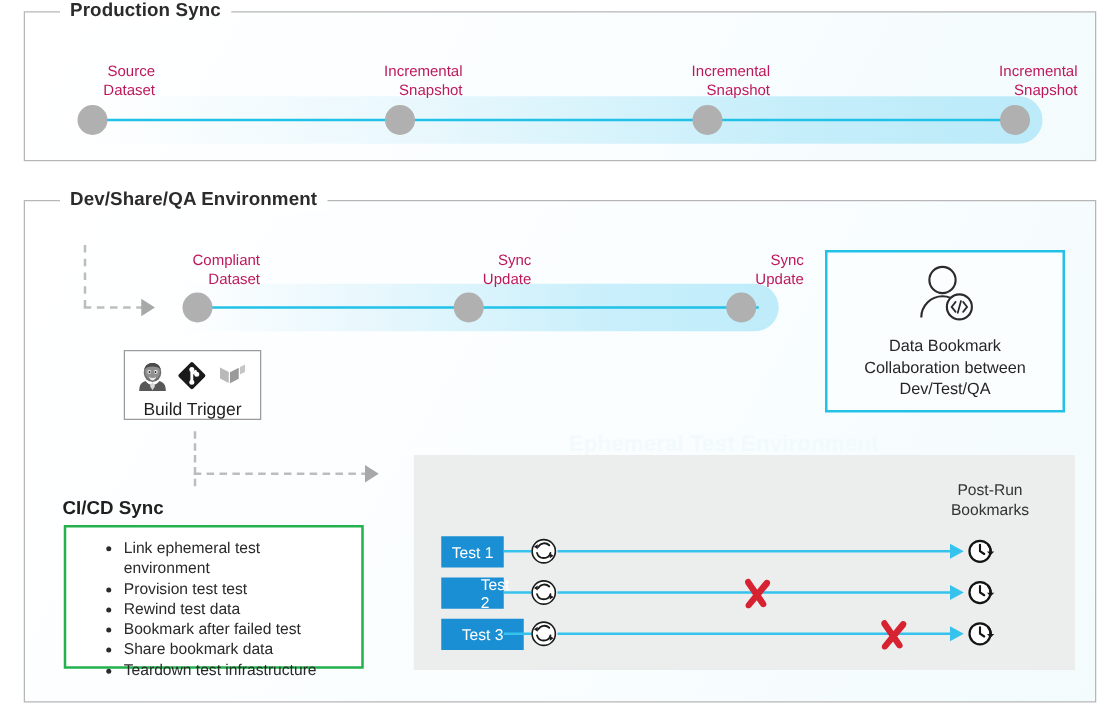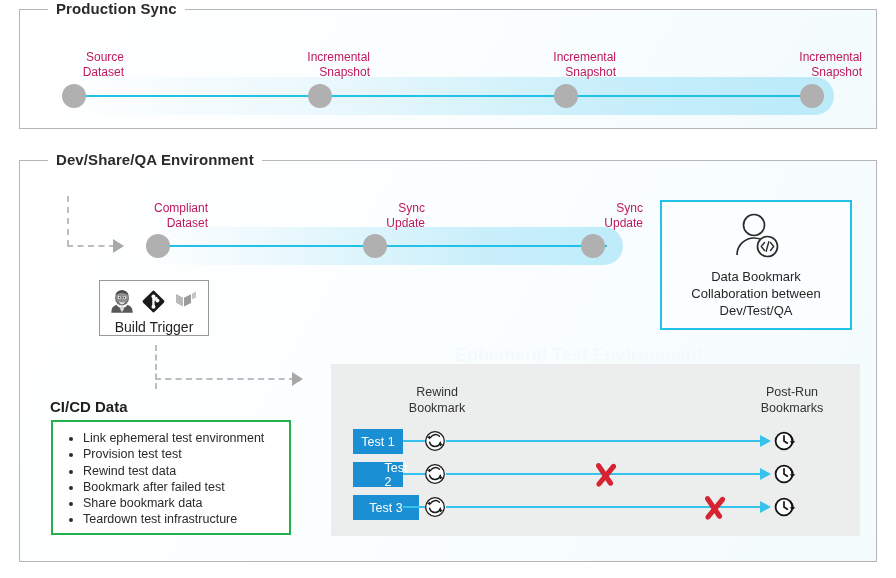--- a/index.html
+++ b/index.html
@@ -114,21 +114,21 @@
   
   .cicd-title{
     position:absolute;
     font-size:15px;font-weight:bold;color:#1f1f1f;
   }
   .cicd-box{
     position:absolute;
     border:2px solid #22b14c;
     background:#ffffff;
     box-sizing:border-box;
-    padding:8px 10px 8px 4px;
+    padding:8px 10px 8px 20px;
   }
   .cicd-list{margin:0;padding-left:26px;}
   .cicd-list li{
     font-size:12.5px;
     line-height:16.3px;
     color:#2a2a2a;
     margin:0;
   }
 
   
@@ -273,38 +273,36 @@
         <path d="M10 43c0-9.4 7.6-17 17-17s17 7.6 17 17" fill="none" stroke="#2b2b2b" stroke-width="1.7"></path>
         <circle cx="40.5" cy="34.5" r="10" fill="#fbfeff" stroke="#2b2b2b" stroke-width="1.7"></circle>
         <path d="M37.5 30.5l-3.2 4 3.2 4M43.5 30.5l3.2 4-3.2 4M41.8 29.8l-2.6 9.4" fill="none" stroke="#2b2b2b" stroke-width="1.4" stroke-linecap="round"></path>
       </svg>
     </span>
     <div class="collab-text">Data Bookmark
 Collaboration between
 Dev/Test/QA</div>
   </div>
 
-  <div class="cicd-title" style="left:50px;top:398px;">CI/CD Data</div>
+  <div class="cicd-title" style="left:50px;top:398px;">CI/CD Sync</div>
   <div class="cicd-box" style="left:51px;top:420px;width:240px;height:115px;">
     <ul class="cicd-list">
       <li>Link ephemeral test environment</li>
       <li>Provision test test</li>
       <li>Rewind test data</li>
       <li>Bookmark after failed test</li>
       <li>Share bookmark data</li>
       <li>Teardown test infrastructure</li>
     </ul>
   </div>
 
   <div class="watermark" style="left:455px;top:345px;">Ephemeral Test Environment</div>
 
   <div class="test-panel" style="left:331px;top:364px;width:529px;height:172px;"></div>
 
-  <div class="panel-head" style="left:387px;top:384px;width:100px;">Rewind
-Bookmark</div>
   <div class="panel-head" style="left:737px;top:384px;width:110px;">Post-Run
 Bookmarks</div>
 
   <div class="test-chip" style="left:353px;top:429px;width:50px;height:25px;">Test 1</div>
   <div class="test-line" style="left:403px;top:440px;width:22px;"></div>
   <span class="icon-abs" style="left:424px;top:430px;">
     <svg width="22" height="22" viewBox="0 0 22 22">
       <circle cx="11" cy="11" r="9.3" fill="#ffffff" stroke="#1b1b1b" stroke-width="1.3"></circle>
       <path d="M5.6 12.3a5.6 5.6 0 0 0 10.8 0" fill="none" stroke="#1b1b1b" stroke-width="1.5" stroke-linecap="round"></path>
       <path d="M15.4 6.2a5.6 5.6 0 0 0-8.8 1.3" fill="none" stroke="#1b1b1b" stroke-width="1.5" stroke-linecap="round"></path>

